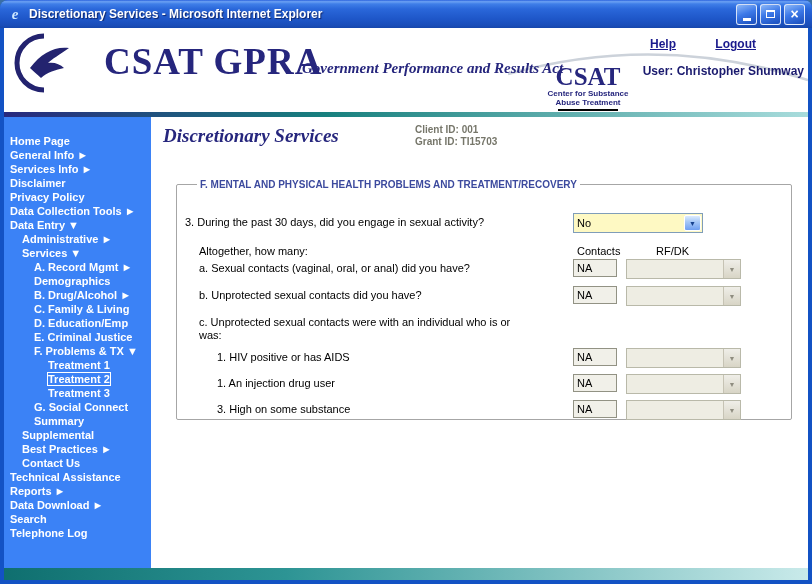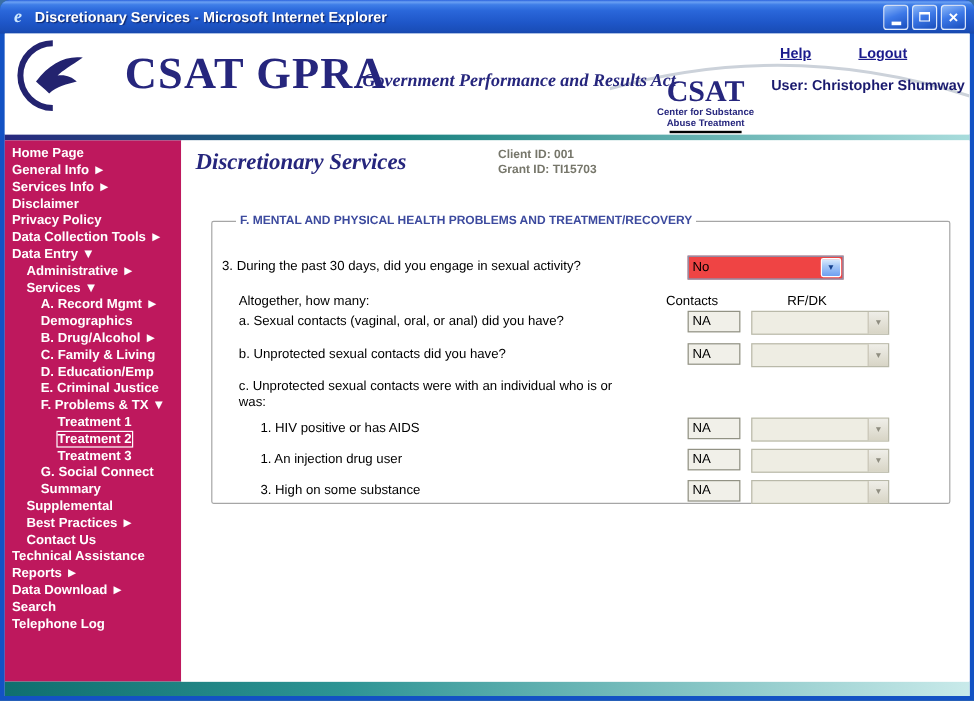--- a/index.html
+++ b/index.html
@@ -47,21 +47,21 @@
   .hlink.help { right:132px; }
   .hlink.logout { right:52px; }
   .user { position:absolute; right:4px; top:36px; font-size:12px; font-weight:bold; color:#1a1a6e; }
 
   .sepbar { height:5px; flex:none;
     background:linear-gradient(90deg,#28287e 0%,#17807e 40%,#a8dcdc 100%); }
 
   .bodyrow { flex:1; display:flex; min-height:0; }
 
   
-  .sidebar { width:147px; flex:none; background:#be185d; padding-top:4px; overflow:hidden; }
+  .sidebar { width:147px; flex:none; background:#3b82f6; padding-top:17px; overflow:hidden; }
   .nav { line-height:14px; font-size:11px; font-weight:bold; color:#fff;
     white-space:nowrap; cursor:pointer; }
   .l0 { padding-left:6px; } .l1 { padding-left:18px; }
   .l2 { padding-left:30px; } .l3 { padding-left:44px; }
   .sel span { outline:1px solid #fff; }
 
   
   .main { flex:1; position:relative; background:#fff; }
   .page-title { position:absolute; left:12px; top:8px; font-family:"Liberation Serif", serif;
     font-style:italic; font-weight:bold; font-size:19px; color:#26267d; }
@@ -83,21 +83,21 @@
   .num { position:absolute; left:388px; top:0; width:44px; height:18px;
     border:1px solid #929284; background:#f1f0e9; color:#000;
     font:11px "Liberation Sans", sans-serif; padding:0 3px; }
   .combo { position:absolute; left:441px; top:0; width:115px; height:20px;
     border:1px solid #b9b9a9; background:#eeede3; display:flex; }
   .combo .cval { flex:1; font-size:11px; line-height:18px; padding-left:3px; color:#000;
     overflow:hidden; white-space:nowrap; }
   .combo .cbtn { width:17px; display:flex; align-items:center; justify-content:center;
     font-size:7px; color:#8f8d80;
     background:linear-gradient(180deg,#efeee8,#d8d5c6); border-left:1px solid #c6c3b4; }
-  .combo.yellow { left:388px; width:130px; border:1px solid #7f9db9; background:#ef4444; cursor:pointer; }
+  .combo.yellow { left:388px; width:130px; border:1px solid #7f9db9; background:#fef9c3; cursor:pointer; }
   .combo.yellow .cbtn { margin:1px; border:1px solid #fff; border-radius:2px; color:#16418e;
     background:linear-gradient(180deg,#dcebfd 0%,#a8c9f7 40%,#6f9ff1 100%); }
 
   .bottombar { height:12px; flex:none;
     background:linear-gradient(90deg,#0f6f6f 0%,#2d9494 35%,#c9eaea 100%); }
 </style>
 </head>
 <body>
 
 <div class="window">
@@ -188,21 +188,21 @@
           <div class="arow" style="top:23px">
             <span class="lbl">3. During the past 30 days, did you engage in sexual activity?</span>
             <div class="combo yellow">
               <span class="cval">No</span>
               <span class="cbtn">▼</span>
             </div>
           </div>
 
           <div class="arow" style="top:52px">
             <span class="lbl ind1">Altogether, how many:</span>
-            <span class="colhdr" style="left:370px">Contacts</span>
+            <span class="colhdr" style="left:392px">Contacts</span>
             <span class="colhdr" style="left:471px">RF/DK</span>
           </div>
 
           <div class="arow" style="top:69px">
             <span class="lbl ind1">a. Sexual contacts (vaginal, oral, or anal) did you have?</span>
             <input class="num" readonly="" value="NA" style="">
             <div class="combo off">
               <span class="cval"></span>
               <span class="cbtn">▼</span>
             </div>

